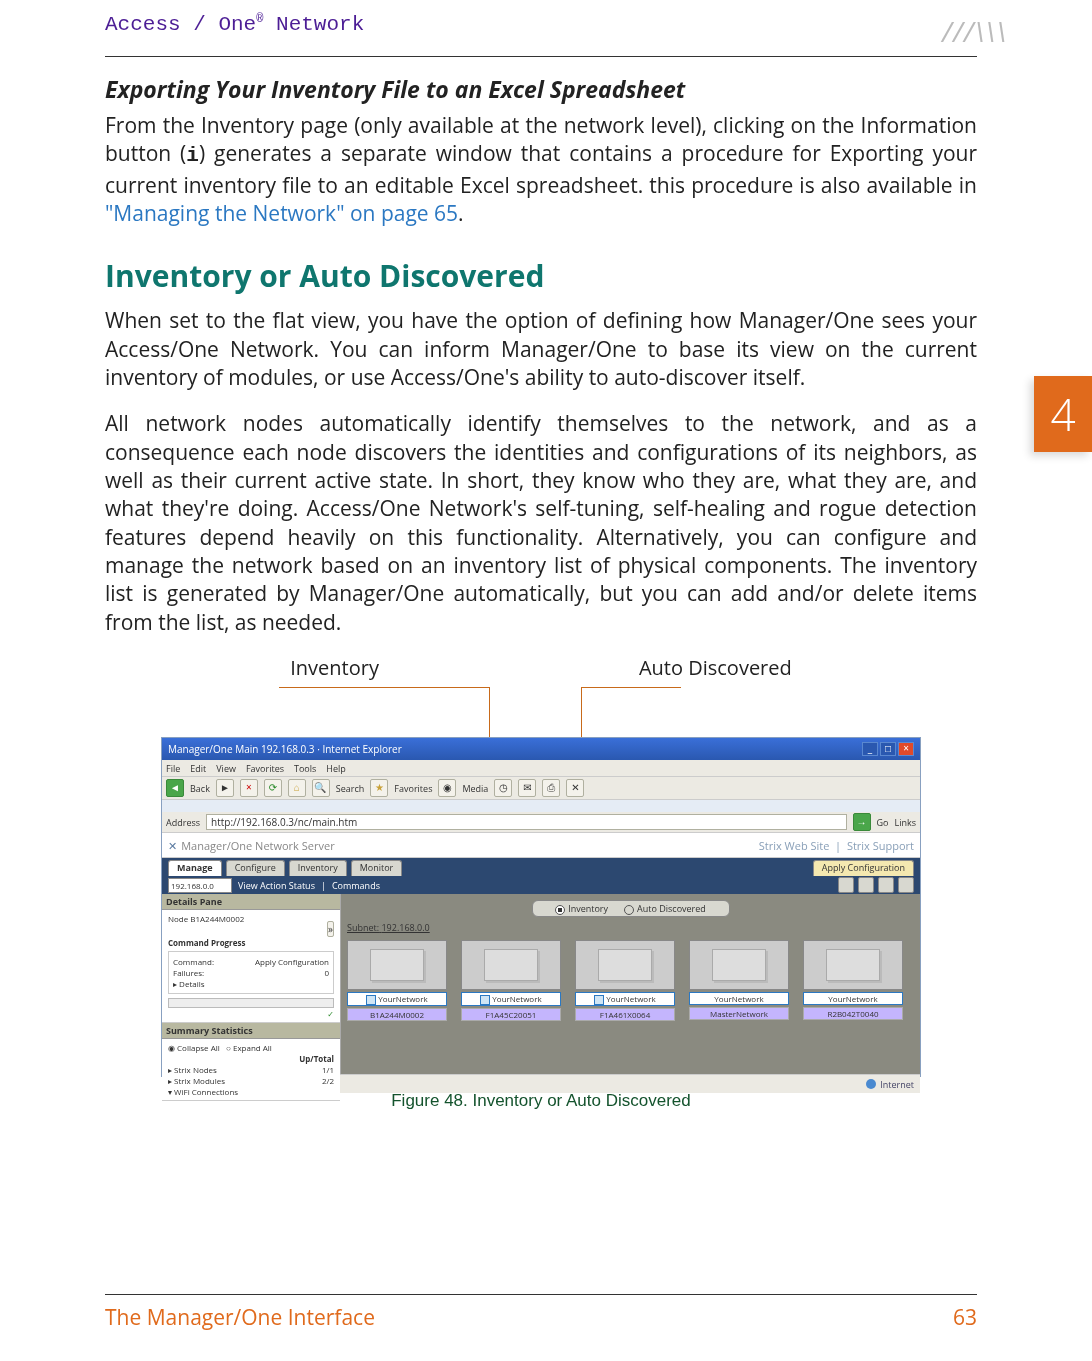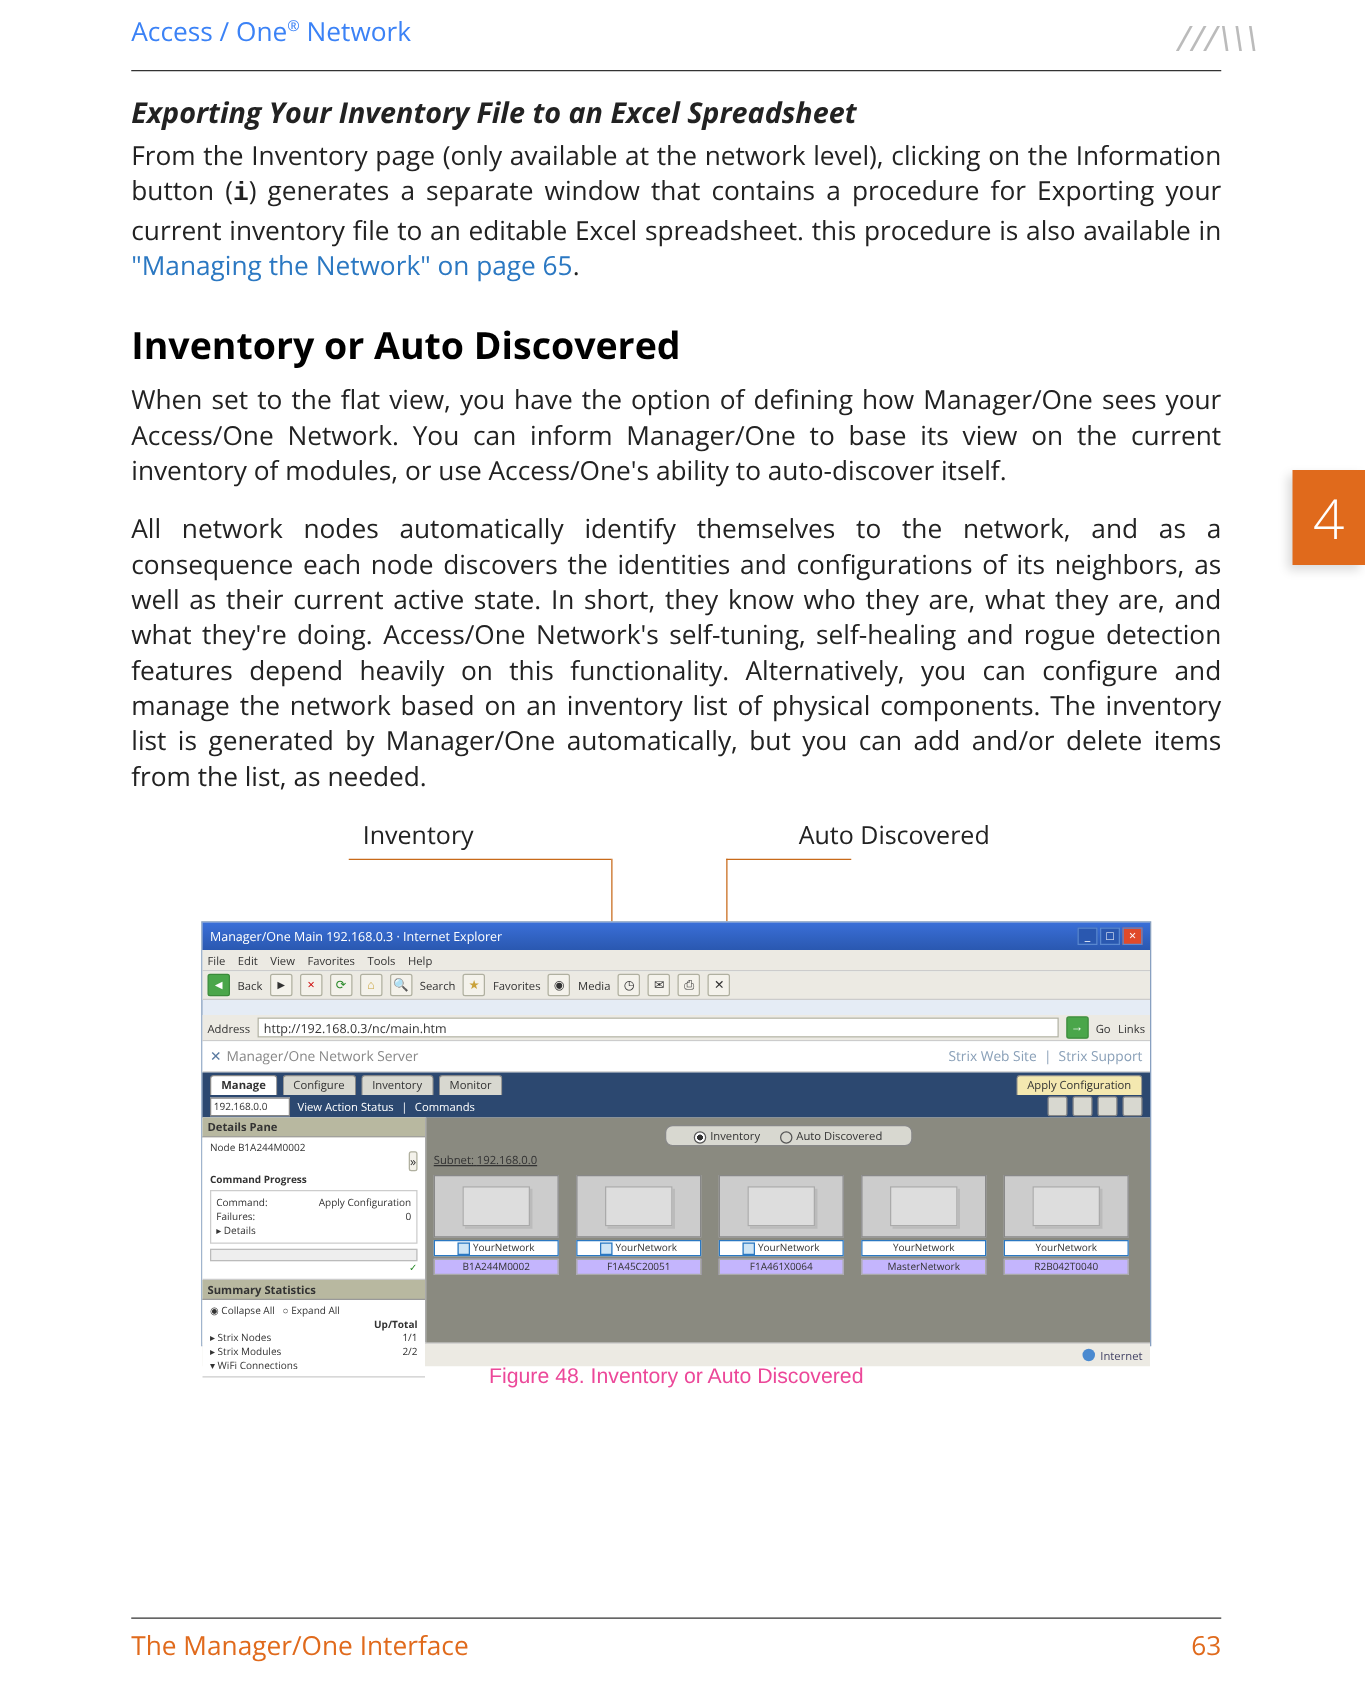--- a/index.html
+++ b/index.html
@@ -19,22 +19,23 @@
   }
   .header-row {
     display: flex;
     align-items: flex-start;
     justify-content: space-between;
     padding-top: 12px;
     border-bottom: 1px solid #333;
     padding-bottom: 6px;
   }
   .header-title {
-    color: #3b82f6;
+    color: #4c1d95;
     font-size: 21px;
+    font-family: Liberation Mono, monospace;
   }
   .header-title sup { font-size: 12px; }
   .header-logo {
     color: #bbb;
     font-size: 28px;
     letter-spacing: 1px;
     margin-right: -30px;
     font-style: italic;
   }
   .subsection-heading {
@@ -48,21 +49,21 @@
   .body-text {
     font-size: 21px;
     line-height: 1.35;
     text-align: justify;
     margin: 0 0 18px 0;
     color: #222;
   }
   .body-text .mono { font-family: "Courier New", monospace; font-weight: bold; }
   .link { color: #2b78c2; }
   .section-heading {
-    color: #000000;
+    color: #0f766e;
     font-size: 30px;
     font-weight: 700;
     margin-top: 28px;
     margin-bottom: 10px;
   }
   .side-tab {
     position: absolute;
     top: 376px;
     right: 0;
     width: 58px;
@@ -177,21 +178,21 @@
   .right-sub { font-size: 9px; text-decoration: underline; color: #333; margin-bottom: 4px;}
   .node-row { display: flex; gap: 14px; margin-top: 6px;}
   .node-item { width: 100px; text-align: center;}
   .node-img { height: 48px; background: #ccc; border: 1px solid #888; margin-bottom: 2px; position: relative;}
   .node-img::after { content: ""; position: absolute; inset: 8px 22px; background: #ddd; border: 1px solid #aaa; box-shadow: 2px 2px 0 #bbb;}
   .node-name { background: #fff; border: 1px solid #2b78c2; padding: 0 2px; font-size: 8px;}
   .chk { display: inline-block; width: 8px; height: 8px; border: 1px solid #2b78c2; background: #cfe5f5; margin-right: 2px; vertical-align: middle;}
   .node-id { background: #c4b5fd; border: 1px solid #aaa; font-size: 8px; margin-top: 2px;}
   .ss-status { height: 18px; background: #eceae3; border-top: 1px solid #ccc; display: flex; justify-content: flex-end; align-items: center; padding: 0 6px; gap: 4px; color: #446;}
   .globe { width: 10px; height: 10px; border-radius: 50%; background: #4a8ad0; display: inline-block; }
-  .fig-caption { text-align: center; font-size: 17px; margin-top: 14px; color: #ec4899; font-family: Arial, sans-serif;}
+  .fig-caption { text-align: center; font-size: 17px; margin-top: 14px; color: #14532d; font-family: Arial, sans-serif;}
   .footer {
     position: absolute;
     bottom: 30px;
     left: 105px;
     right: 115px;
     border-top: 1px solid #333;
     display: flex;
     justify-content: space-between;
     padding-top: 8px;
     font-size: 21px;

